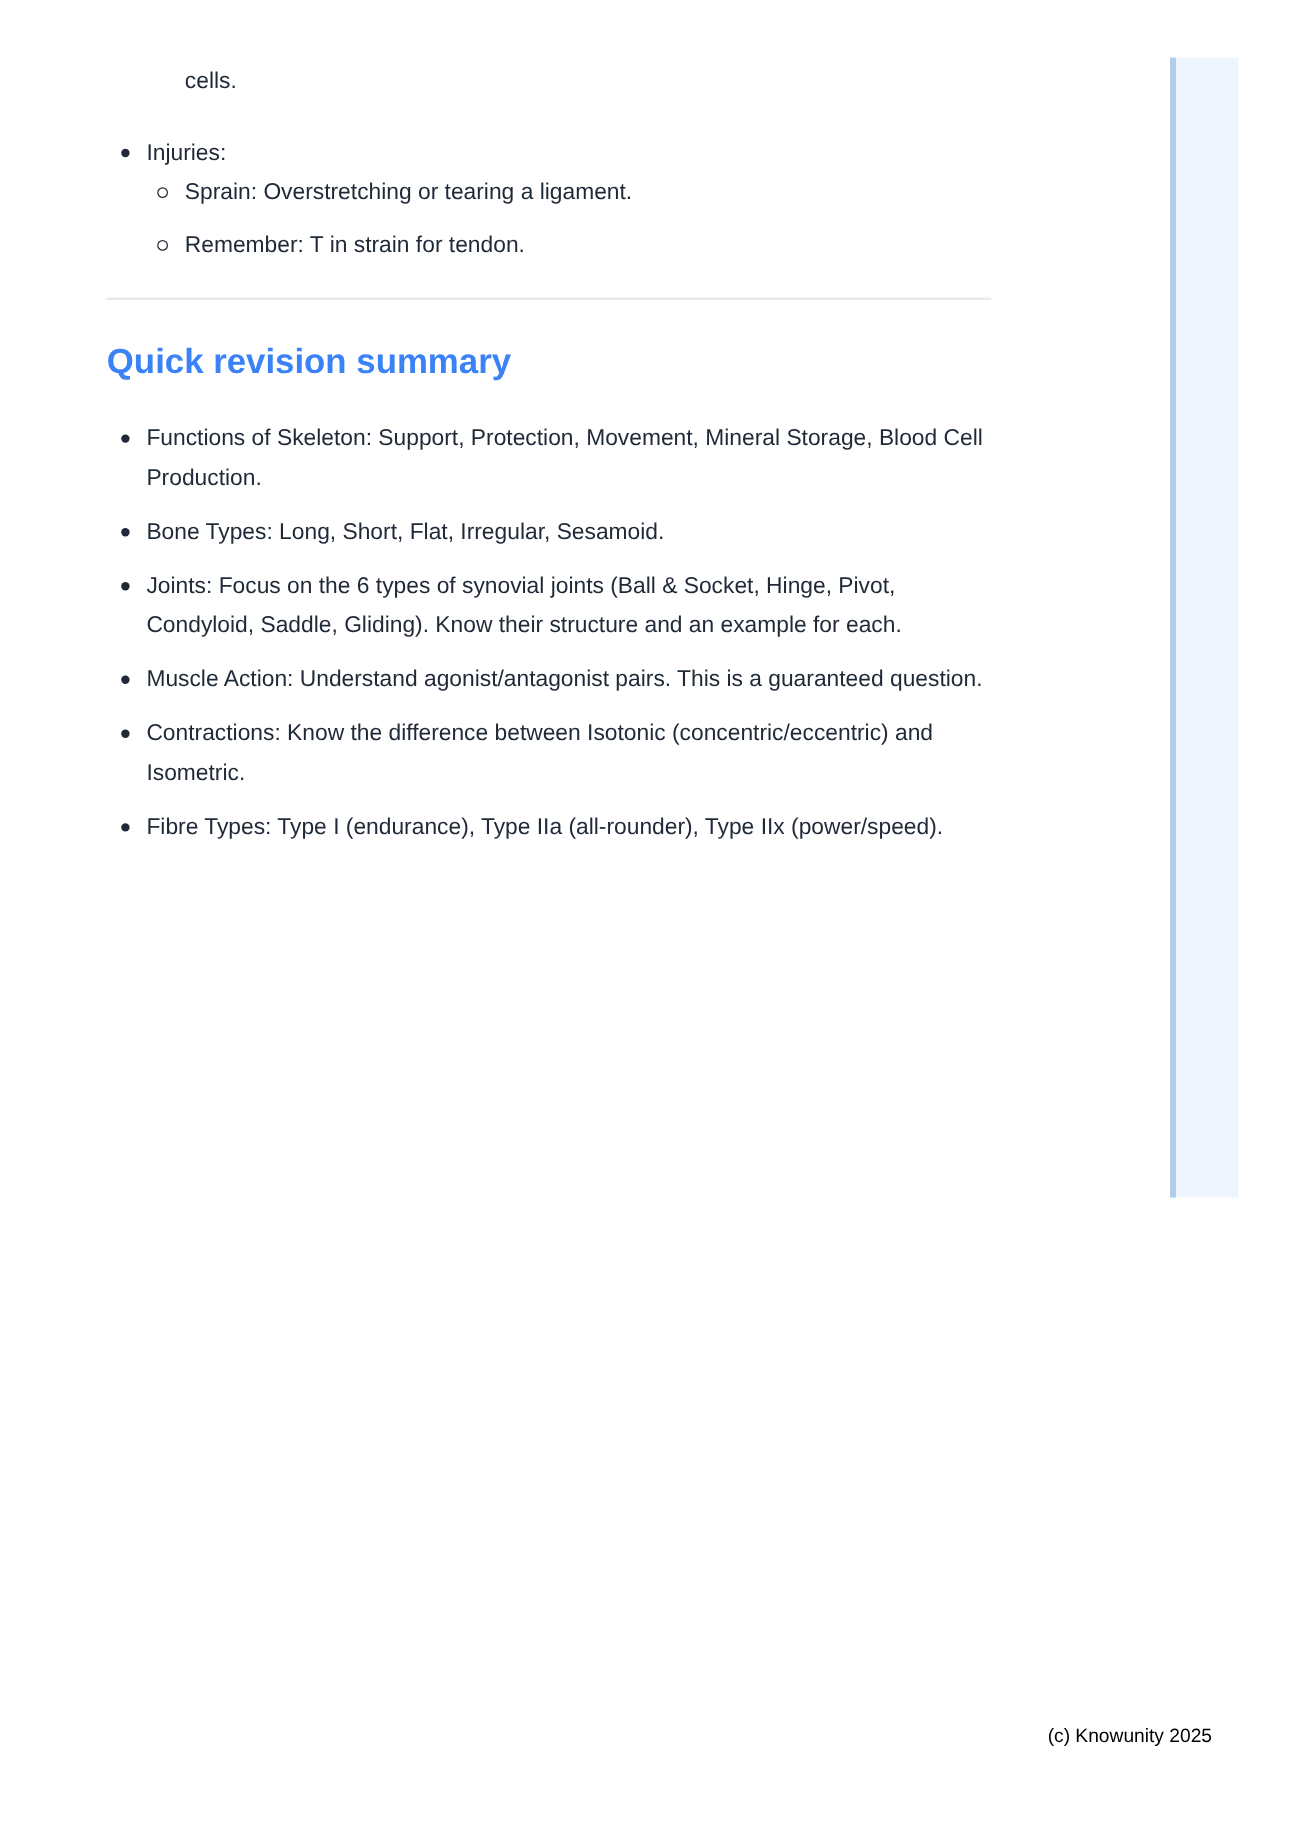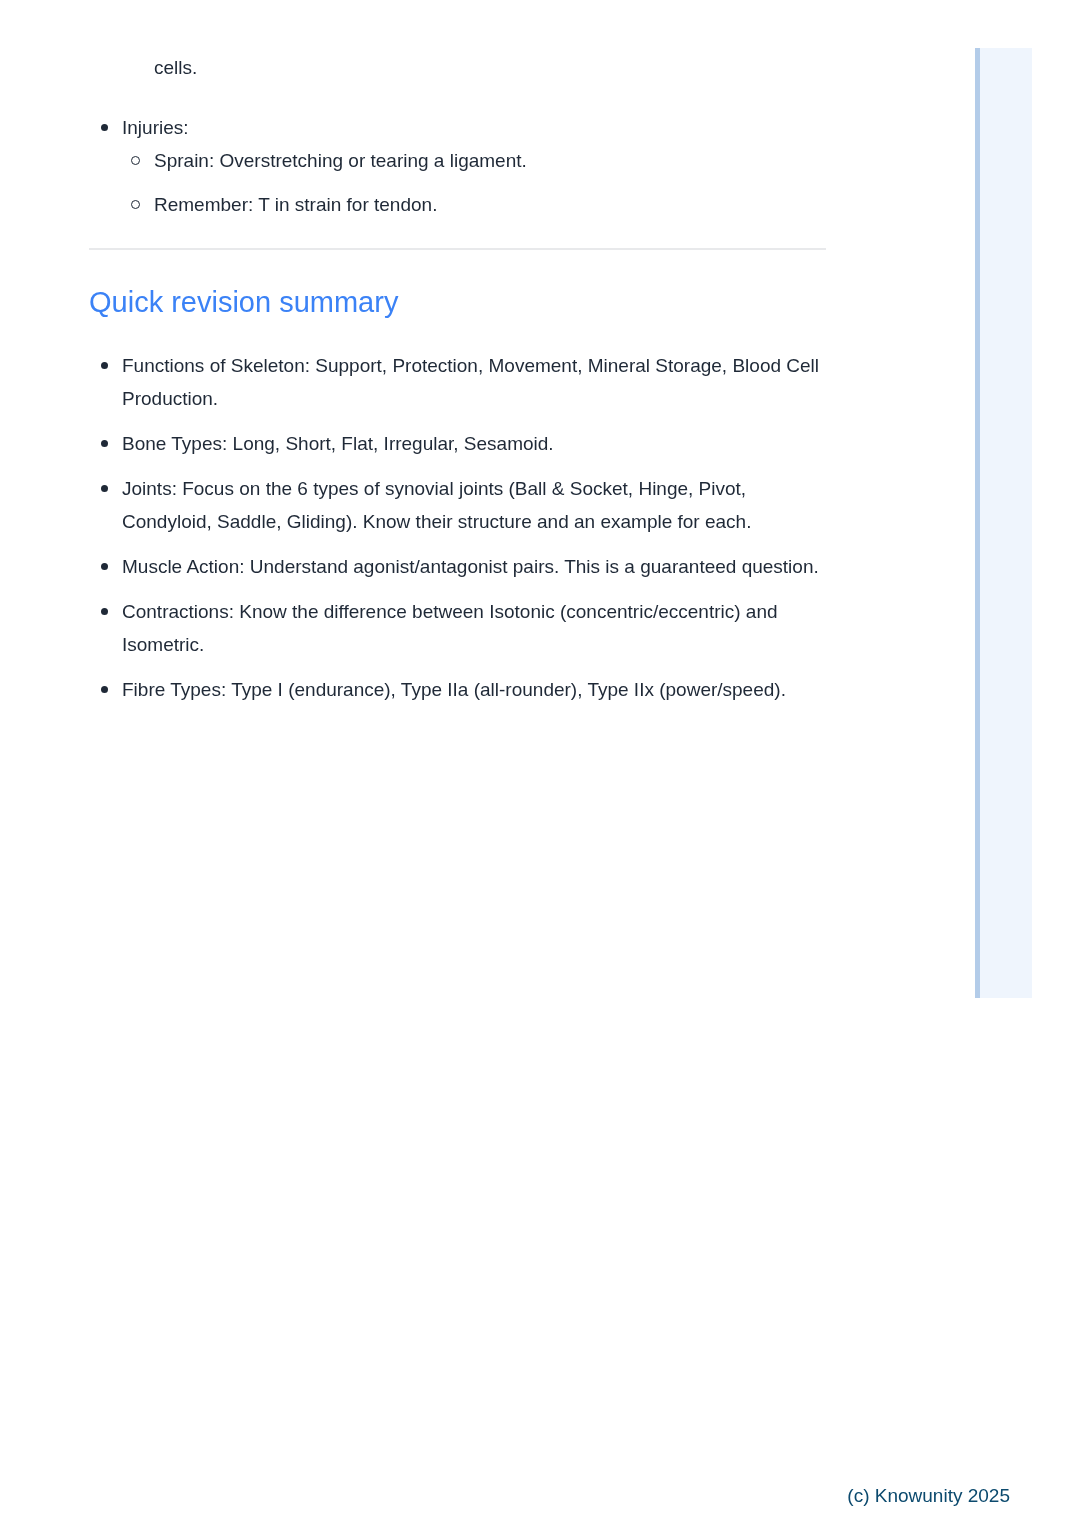--- a/index.html
+++ b/index.html
@@ -83,45 +83,45 @@
     border: none;
     height: 2px;
     background: #e8e9eb;
     margin: 27px 0 0 0;
   }
 
   .heading {
     margin: 34px 0 28px 0;
     font-size: 29px;
     line-height: 37px;
-    font-weight: normal;
+    font-weight: bold;
     color: #3b82f6;
   }
 
   strong {
     font-weight: normal;
   }
 
   .margin-strip {
     position: absolute;
     left: 975px;
     top: 48px;
     width: 52px;
     height: 950px;
     background: #eff5fd;
     border-left: 5px solid #b3cce9;
   }
 
   .footer-credit {
     position: absolute;
     right: 70px;
-    top: 1488px;
-    font-size: 19px;
+    top: 1440px;
+    font-size: 16px;
     line-height: 16px;
-    color: #0c4a6e;
+    color: #000000;
   }
 </style>
 </head>
 <body>
 
 <div class="margin-strip"></div>
 
 <div class="content">
 
   <p class="continuation">cells.</p>

